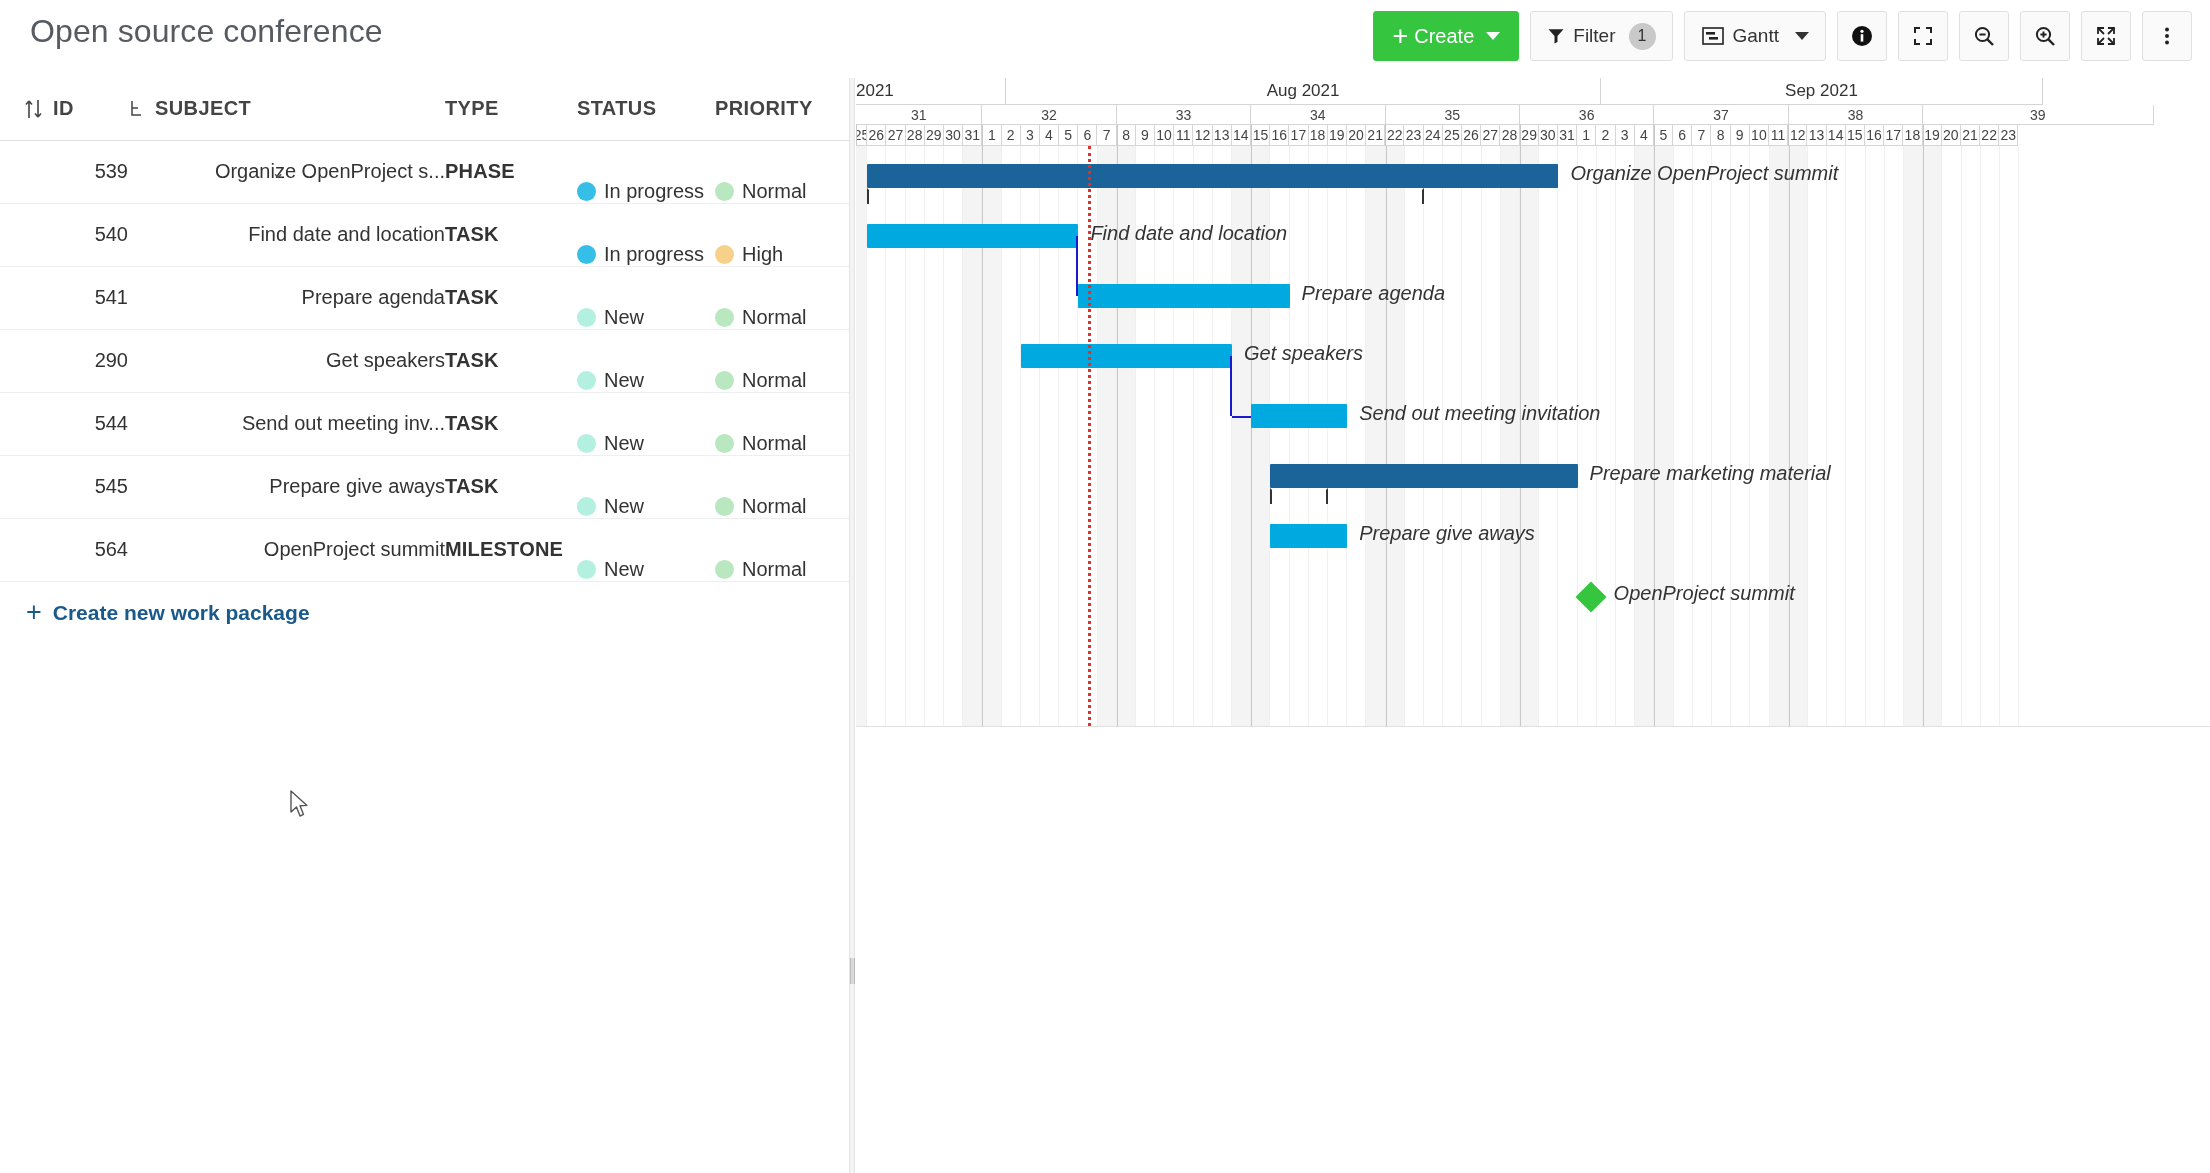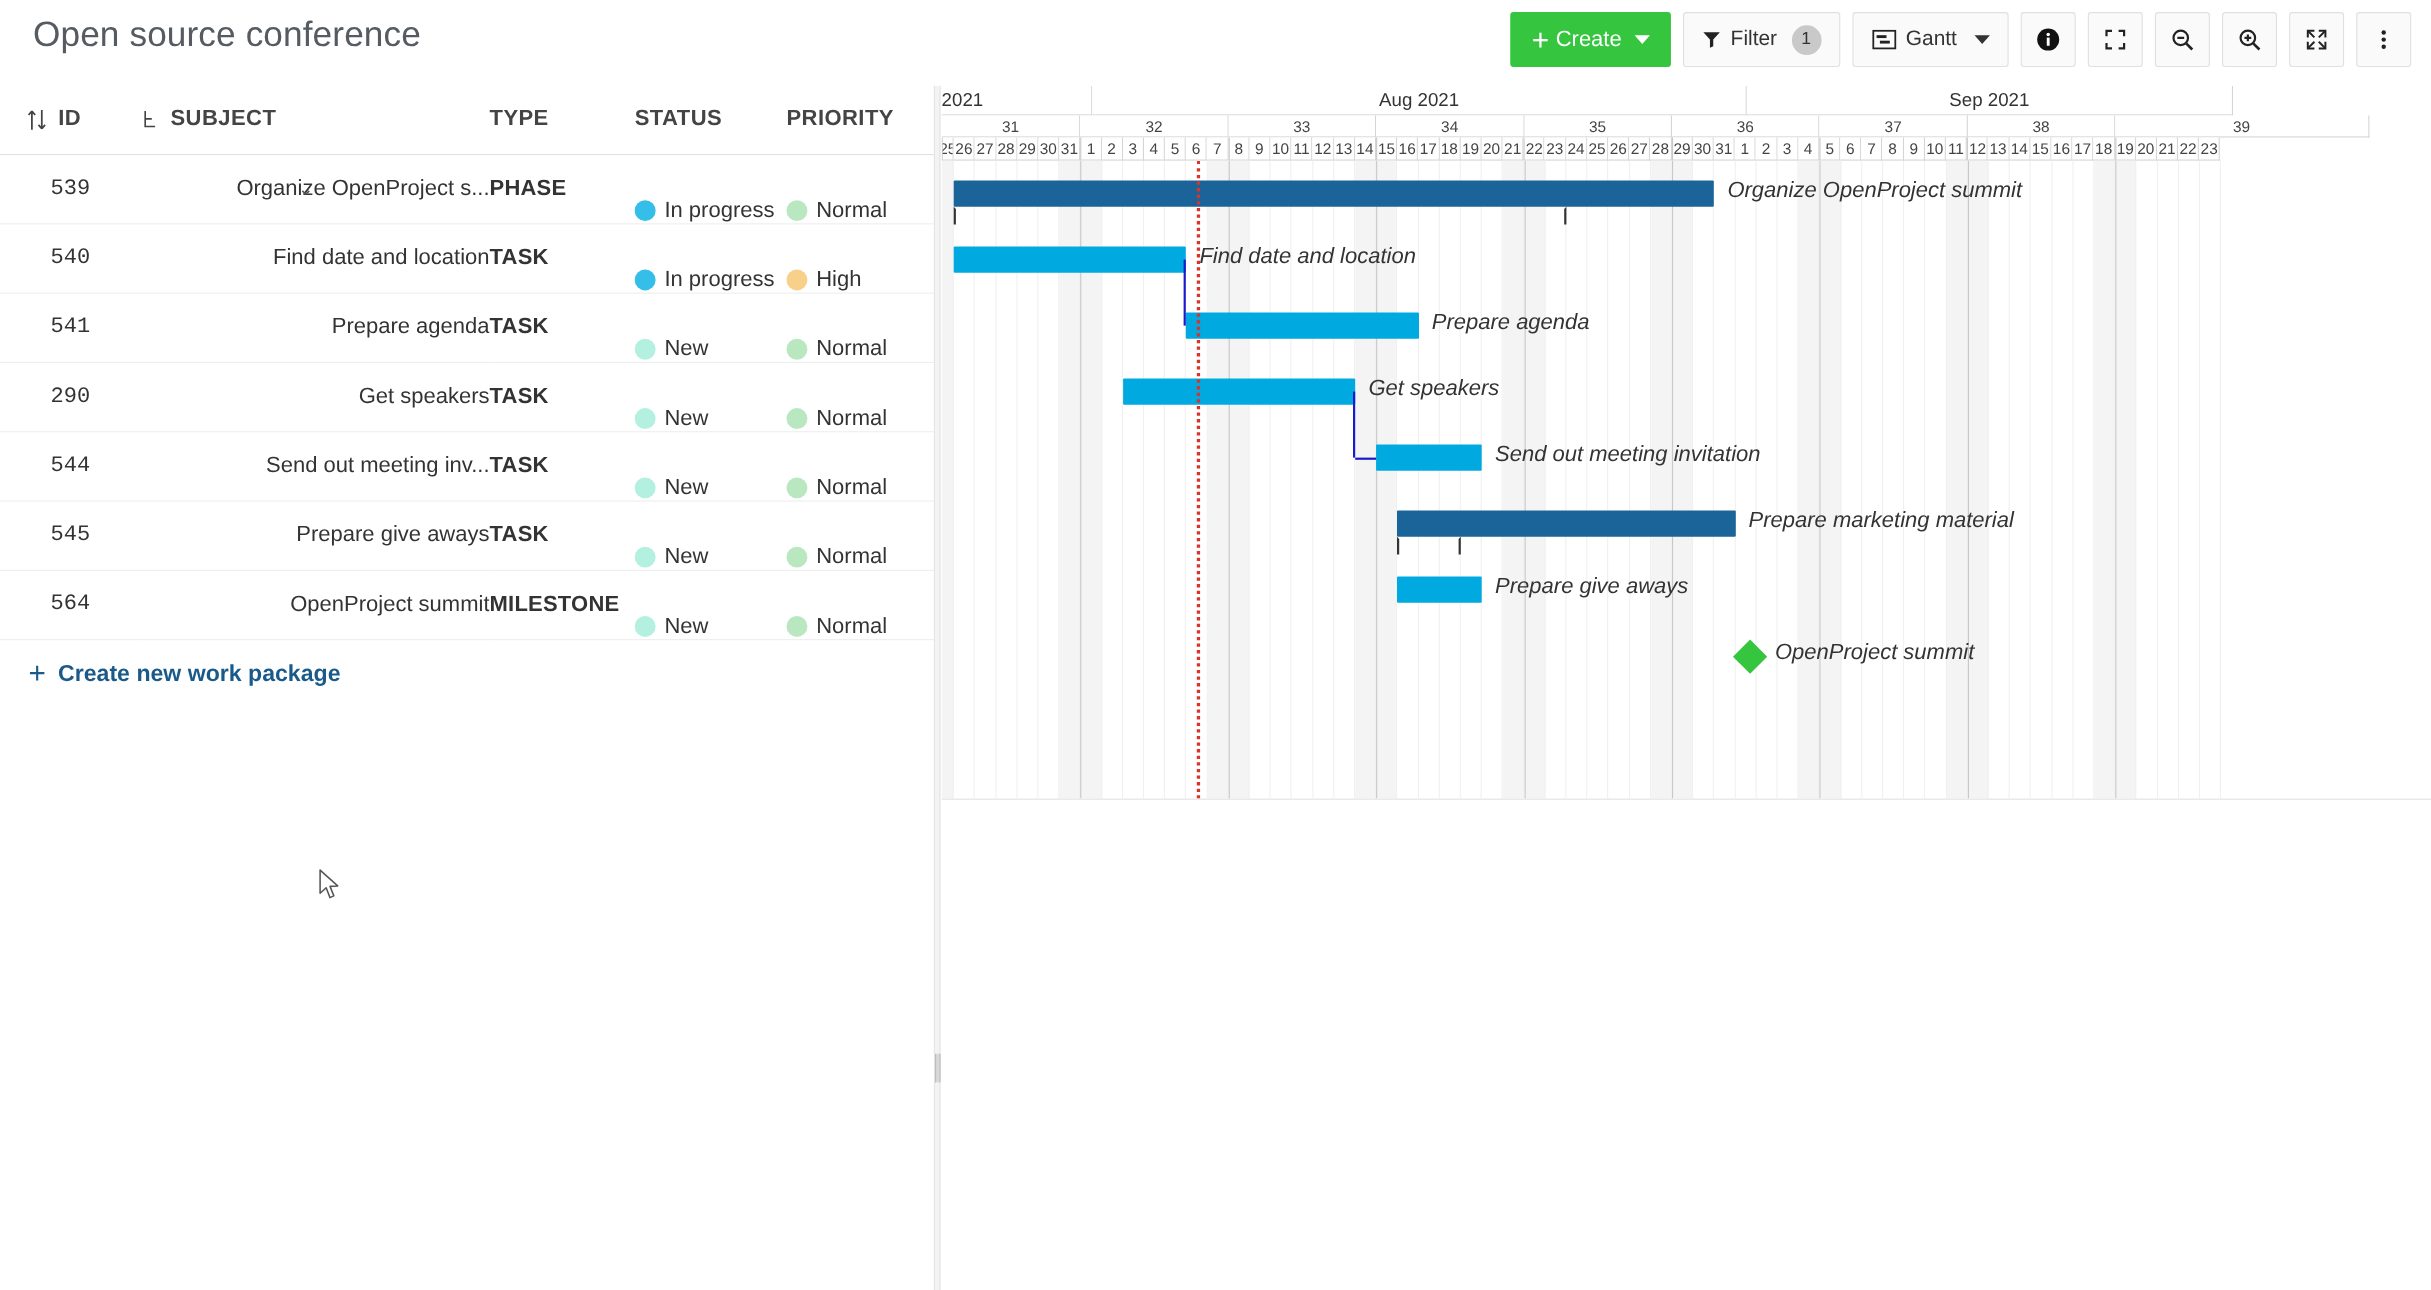--- a/index.html
+++ b/index.html
@@ -78,21 +78,21 @@
     border-bottom: 1px solid #eee; padding: 0; vertical-align: middle;
   }
   .col-id    { width: 128px; }
   .col-subj  { width: 317px; }
   .col-type  { width: 132px; }
   .col-stat  { width: 138px; }
   .col-prio  { width: 134px; }
   .th-inner { display: flex; align-items: center; gap: 9px; }
   .th-id    { padding-left: 24px; }
   .th-subj  { padding-left: 0px; }
-  .cell-id { color: #1a67a3; text-align: center; padding-right: 63px; font-size: 20px; font-family: Liberation Mono, monospace; }
+  .cell-id { color: #1a67a3; text-align: right; padding-right: 63px; font-size: 20px; }
   .cell-subject { text-align: right; padding-right: 8px; position: relative; white-space: nowrap; overflow: hidden; }
   .chev {
     position: absolute; left: 143px; top: 50%; transform: translateY(-50%);
     font-size: 17px; color: #555;
   }
   .cell-type { font-weight: 700; font-size: 19px; letter-spacing: .2px; }
   .type-PHASE { color: #1a67a3; }
   .type-TASK { color: #1aa3e8; }
   .type-MILESTONE { color: #35c53f; }
   .pill-row { display: flex; align-items: center; gap: 8px; margin-top: 39px; }
@@ -422,21 +422,21 @@
       <path d="M2 1 L2 22 L7.5 17 L11 26 L14.5 24.4 L11 15.8 L18 15.4 Z" fill="#fff" stroke="#555" stroke-width="1.4" stroke-linejoin="round"></path>
     </svg>
   </div>
 
   <div class="divider"></div>
   <div class="grip"></div>
 
   <div class="right-pane">
     <div class="gantt-head">
       <div class="gantt-row-months" id="row-months">
-          <div class="hcell" style="width: 137px; justify-content: flex-start; padding-left: 0px;">2021</div>
+          <div class="hcell" style="width: 150px; justify-content: flex-start; padding-left: 0px;">2021</div>
           <div class="hcell" style="width: 595.2px;">Aug 2021</div>
           <div class="hcell" style="width: 441.6px;">Sep 2021</div>
         </div>
       <div class="gantt-row-weeks" id="row-weeks">
           <div class="hcell week" style="width: 126.4px;">31</div>
           <div class="hcell week" style="width: 134.4px;">32</div>
           <div class="hcell week" style="width: 134.4px;">33</div>
           <div class="hcell week" style="width: 134.4px;">34</div>
           <div class="hcell week" style="width: 134.4px;">35</div>
           <div class="hcell week" style="width: 134.4px;">36</div>

